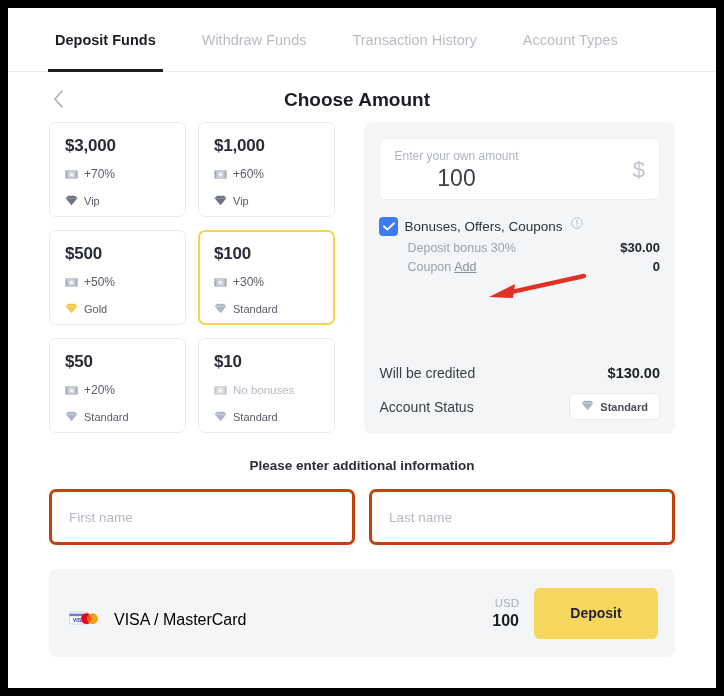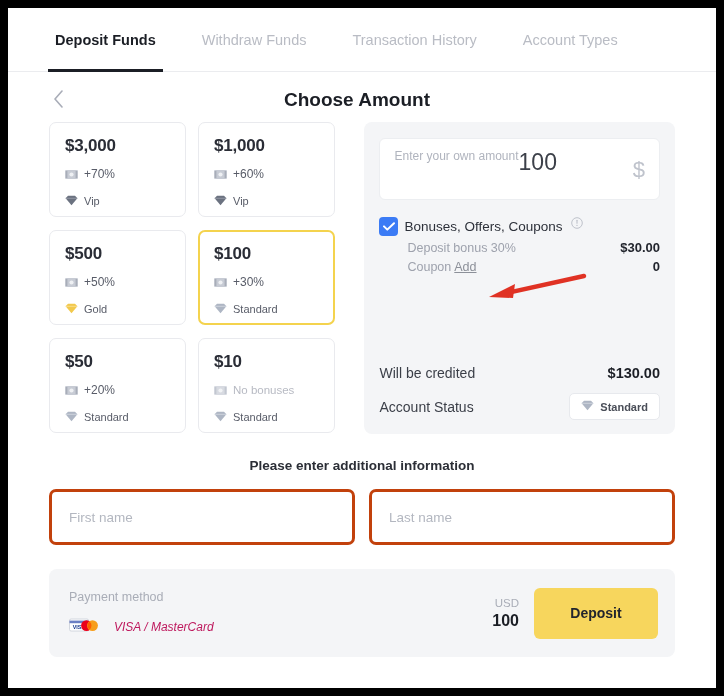--- a/index.html
+++ b/index.html
@@ -157,21 +157,21 @@
     border-radius: 6px;
     border: 1px solid #eceef1;
     height: 62px;
     box-sizing: border-box;
     padding: 9px 14px 0 14px;
     display: flex;
     align-items: flex-start;
     justify-content: space-between;
     cursor: text;
   }
-  .ai-left { display: flex; flex-direction: row; text-align: center; }
+  .ai-left { display: flex; flex-direction: column; text-align: center; }
   .ai-label { font-size: 12px; color: #b0b4be; line-height: 16px; }
   .ai-value { font-size: 23px; color: #3c4049; line-height: 28px; font-weight: 400; }
   .ai-cur { font-size: 22px; color: #bfc3cc; margin-top: 9px; font-weight: 400; }
 
   .bonus-head {
     display: flex;
     align-items: center;
     gap: 6px;
     margin-top: 17px;
   }
@@ -272,21 +272,21 @@
   }
   .pay-left { flex: 1 1 auto; }
   .pay-label { font-size: 12.5px; color: #a9adb7; }
   .pay-method {
     display: flex;
     align-items: center;
     gap: 11px;
     margin-top: 14px;
     cursor: pointer;
   }
-  .pay-method-name { font-size: 12px; color: #be185d; font-style: italic; }
+  .pay-method-name { font-size: 16px; color: #000000; }
   .pay-amount { text-align: right; margin-right: 15px; }
   .pay-cur { font-size: 11.5px; color: #a9adb7; line-height: 15px; }
   .pay-num { font-size: 16px; font-weight: 700; color: #1b1e25; line-height: 20px; }
   .deposit-btn {
     width: 124px;
     height: 51px;
     background: #f7d65d;
     border: none;
     border-radius: 6px;
     font-family: "Liberation Sans", sans-serif;
@@ -551,21 +551,20 @@
       <span>First name</span>
     </div>
     <div class="name-field">
       <span>Last name</span>
     </div>
   </div>
 
   <div class="pay-wrap">
     <div class="pay-box">
       <div class="pay-left">
-        <div class="pay-label">Payment method</div>
         <div class="pay-method">
           <span>
             <svg width="34" height="14" viewBox="0 0 34 14">
               <rect x="0.5" y="1" width="19" height="12" rx="1.6" fill="#ffffff" stroke="#c9ced8" stroke-width="0.8"></rect>
               <rect x="0.5" y="2.6" width="19" height="2.6" fill="#6b7fc4"></rect>
               <text x="10" y="11" font-family="Liberation Sans, sans-serif" font-size="5.4" font-weight="bold" fill="#1a3a8f" text-anchor="middle">VISA</text>
               <circle cx="17.5" cy="7.6" r="5.4" fill="#eb001b"></circle>
               <circle cx="23.5" cy="7.6" r="5.4" fill="#f79e1b"></circle>
               <path d="M20.5 3.4 a5.4 5.4 0 0 0 0 8.4 a5.4 5.4 0 0 0 0 -8.4 z" fill="#ff5f00"></path>
             </svg>

